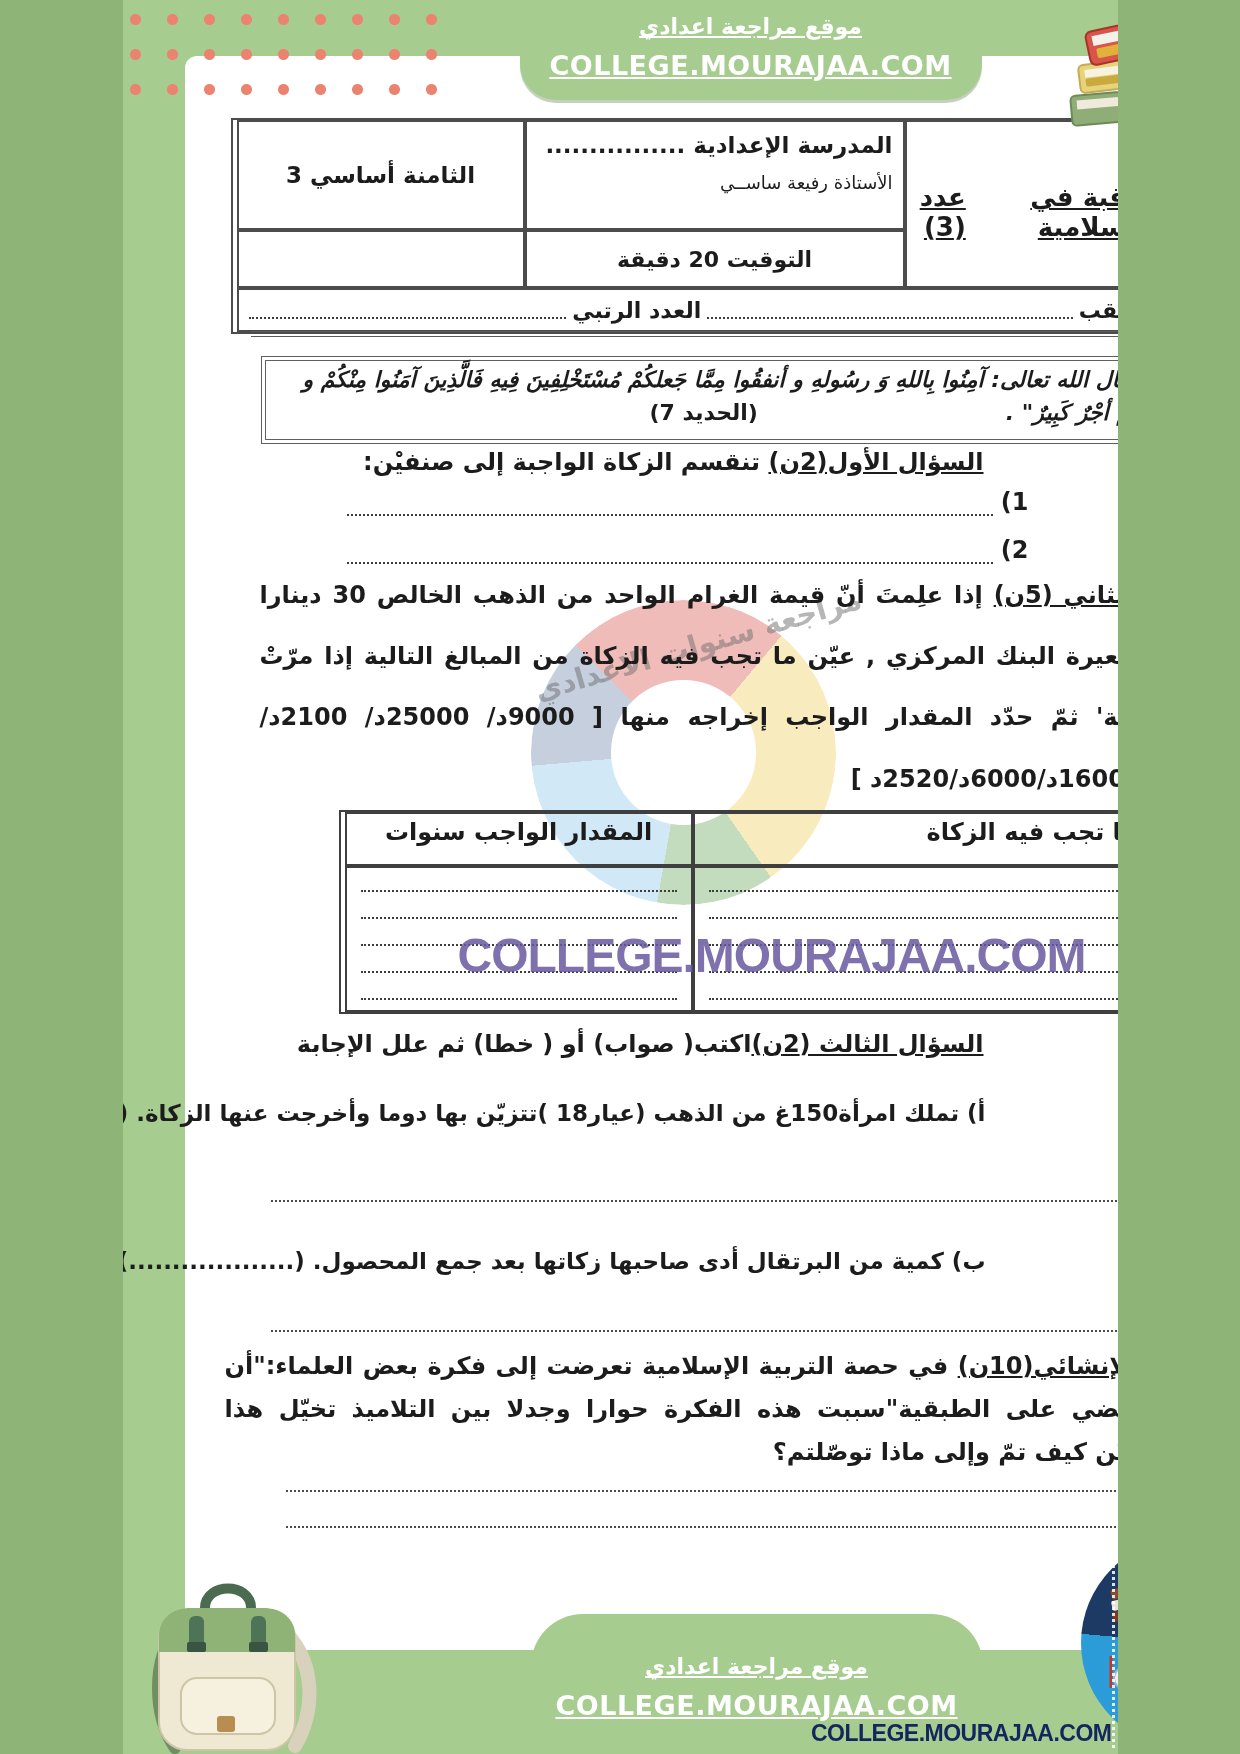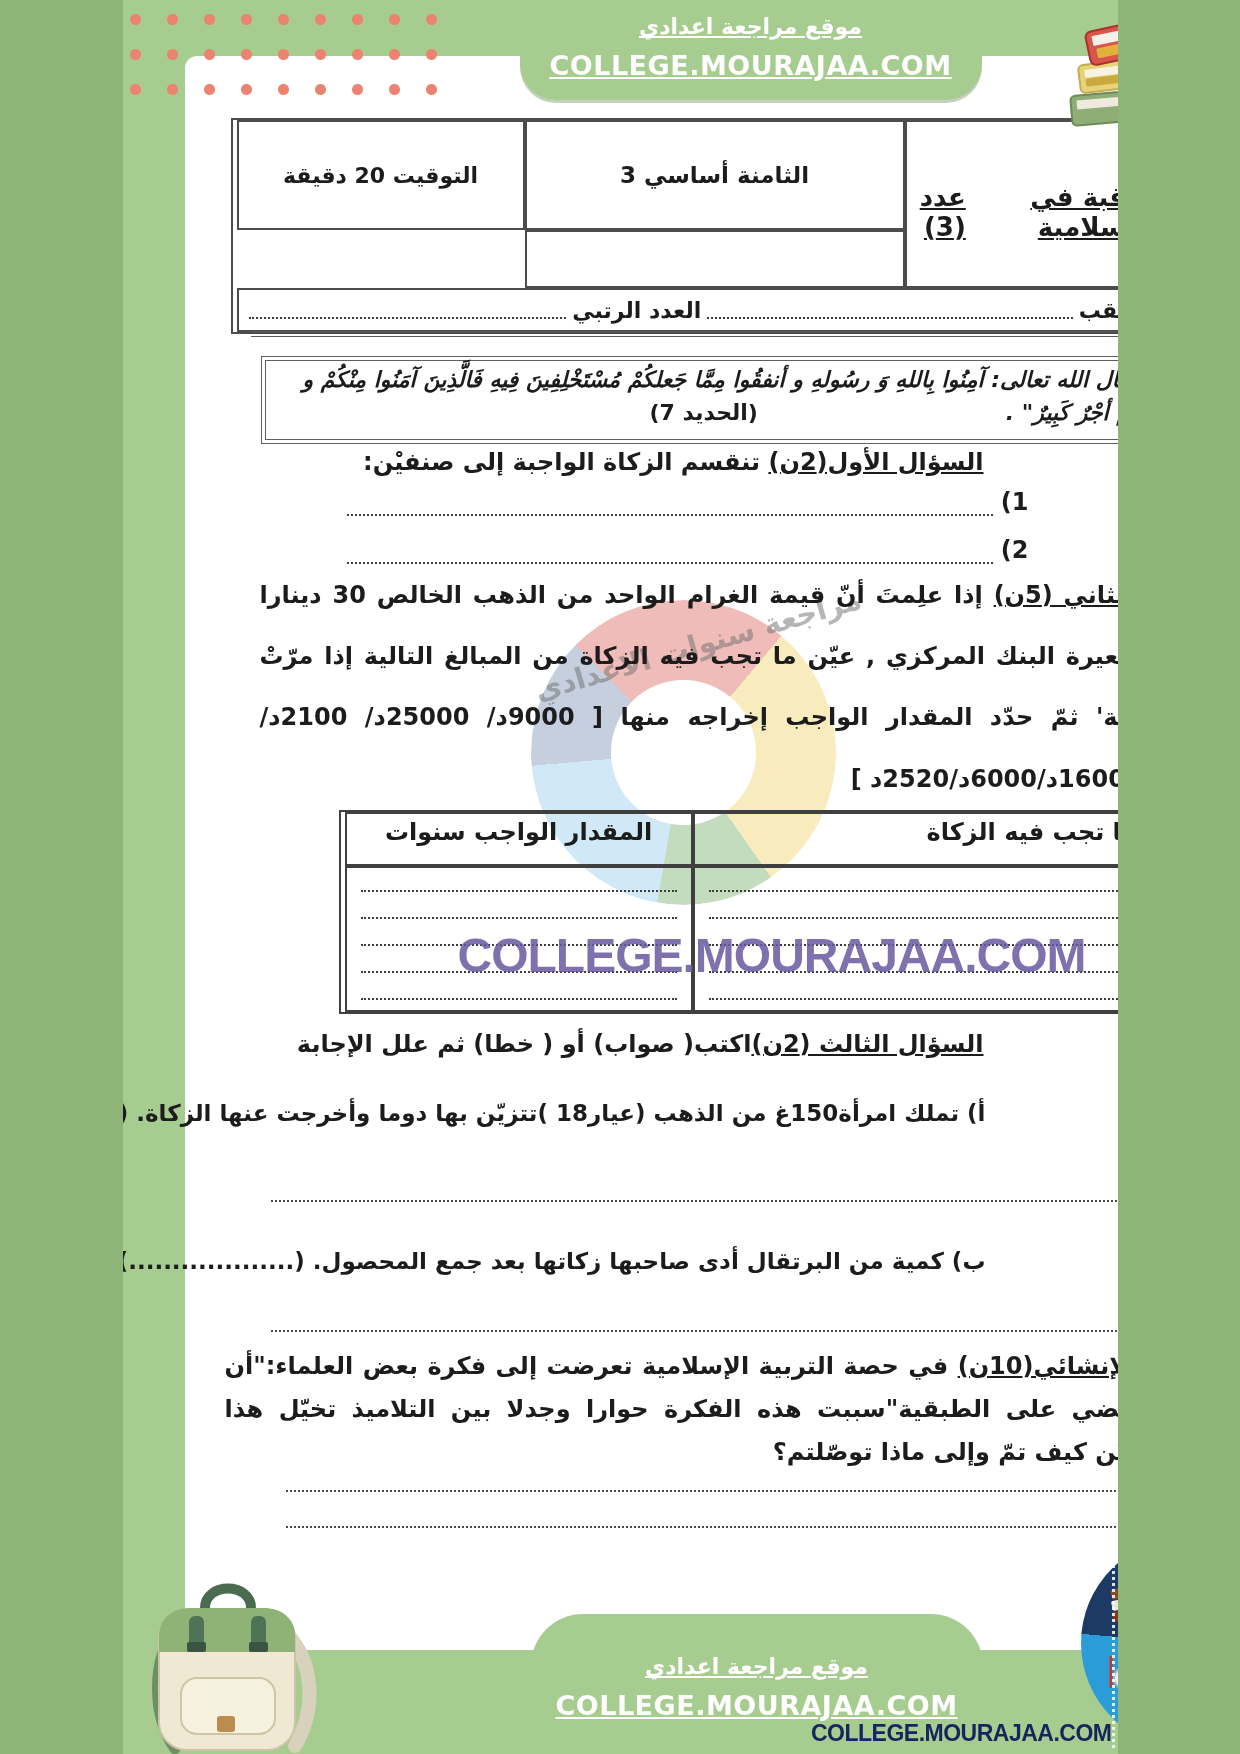--- a/index.html
+++ b/index.html
@@ -119,20 +119,24 @@
 
   <div class="abs top-tab">
     <div class="abs tab-line1">موقع مراجعة اعدادي</div>
     <div class="abs tab-line2">COLLEGE.MOURAJAA.COM</div>
   </div>
 
   <div class="abs donut"></div>
   <div class="abs arc-text">مراجعة سنوات الاعدادي</div>
 
   <div class="abs hdr">
+    <div class="hcell cell-school">
+      <div class="school-line">المدرسة الإعدادية ................</div>
+      <div class="teacher-line">الأستاذة رفيعة ساســي</div>
+    </div>
     <div class="hcell cell-title">
       <div class="title-line">فرض مراقبة في التربية الإسلامية</div>
       <div class="title-line">عدد (3)</div>
     </div>
     <div class="hcell cell-class">الثامنة أساسي 3</div>
     <div class="hcell cell-small">التوقيت 20 دقيقة</div>
     <div class="hcell"></div>
     <div class="hcell cell-name">
       <span>الاسم و اللقب</span>
       <span class="leader lead1"></span>

